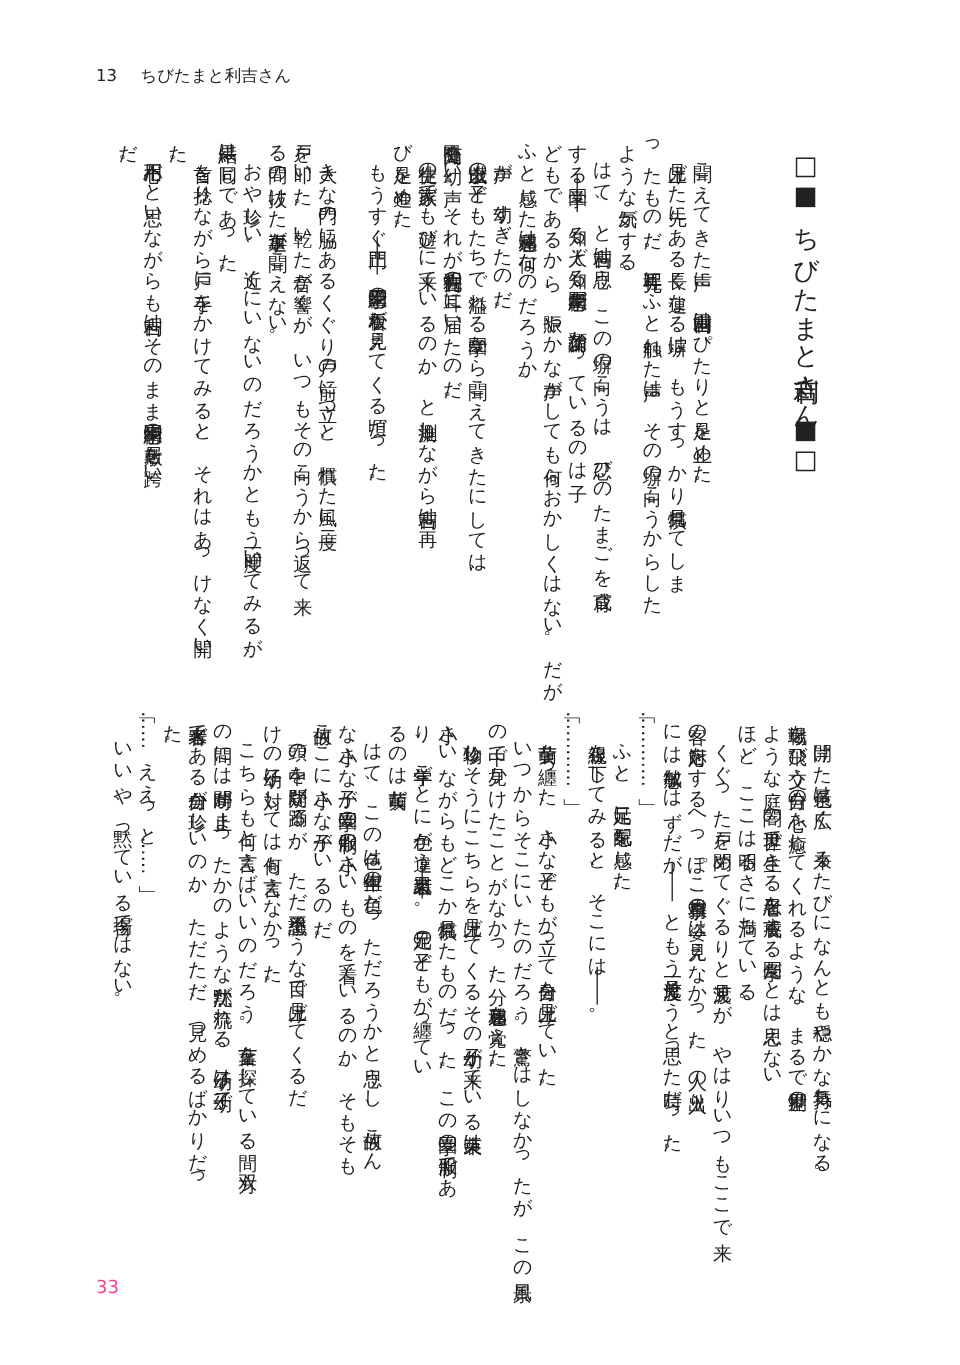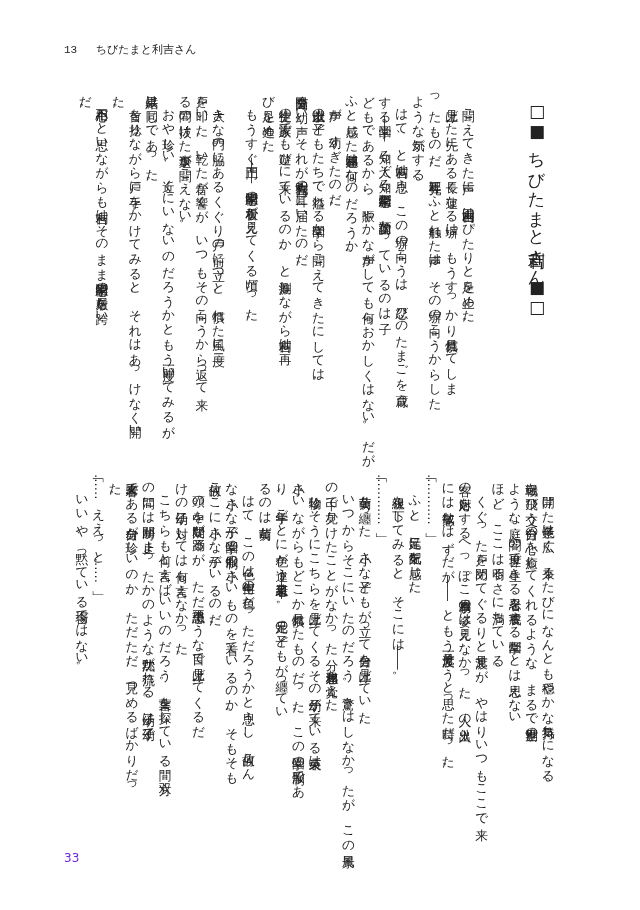--- a/index.html
+++ b/index.html
@@ -1,24 +1,24 @@
 <!DOCTYPE html>
 <html><head>
   <meta charset="utf-8">
   <style>
     html, body { margin: 0; padding: 0; background: #ffffff; }
     body { width: 640px; height: 910px; position: relative; overflow: hidden;
            font-family: "DejaVu Sans", "Liberation Sans", sans-serif; color: #1e1e1e; }
     .page { position: absolute; left: 0; top: 0; width: 640px; height: 910px; background: #ffffff; }
 
     .running-header { position: absolute; left: 64px; top: 44px; font-size: 11px; line-height: 13px;
-                      white-space: nowrap; color: #222; font-family: Liberation Mono, monospace; }
+                      white-space: nowrap; color: #222; }
     .running-header .chap-num { margin-right: 12px; }
 
-    .page-number { position: absolute; left: 64px; top: 851px; font-size: 12px; line-height: 14px; color: #6d28d9; }
+    .page-number { position: absolute; left: 64px; top: 851px; font-size: 12px; line-height: 14px; color: #ec4899; }
 
     .title { position: absolute; left: 527px; top: 101px; width: 20px; height: 220px;
              writing-mode: vertical-rl; font-size: 17px; line-height: 20px; white-space: nowrap; color: #222; }
 
     .block { position: absolute; display: flex; flex-direction: row-reverse; }
     .block.upper { left: 76.4px; top: 87px; width: 400px; height: 368px; }
     .block.lower { left: 73px; top: 474px; width: 483.3px; height: 368px; }
 
     .col { flex: 0 0 16.667px; width: 16.667px; height: 368px;
            writing-mode: vertical-rl; text-orientation: mixed;

